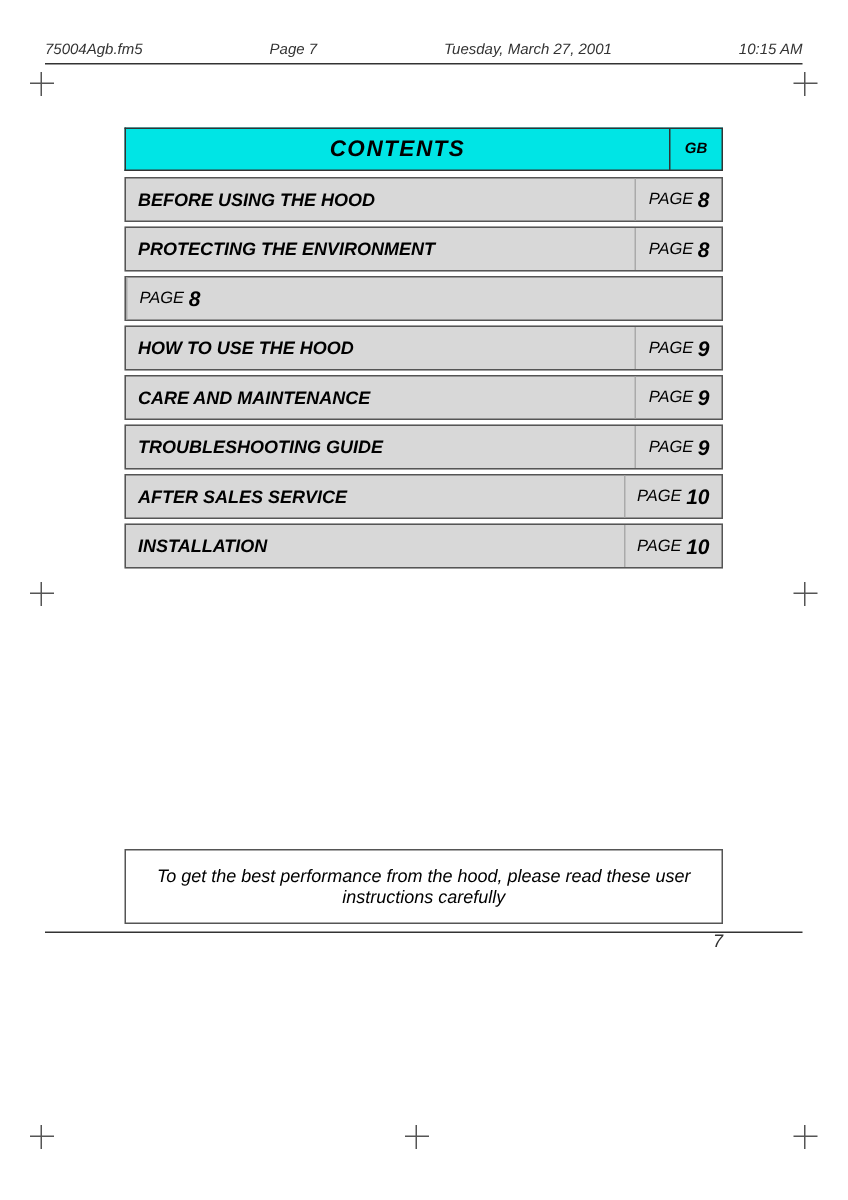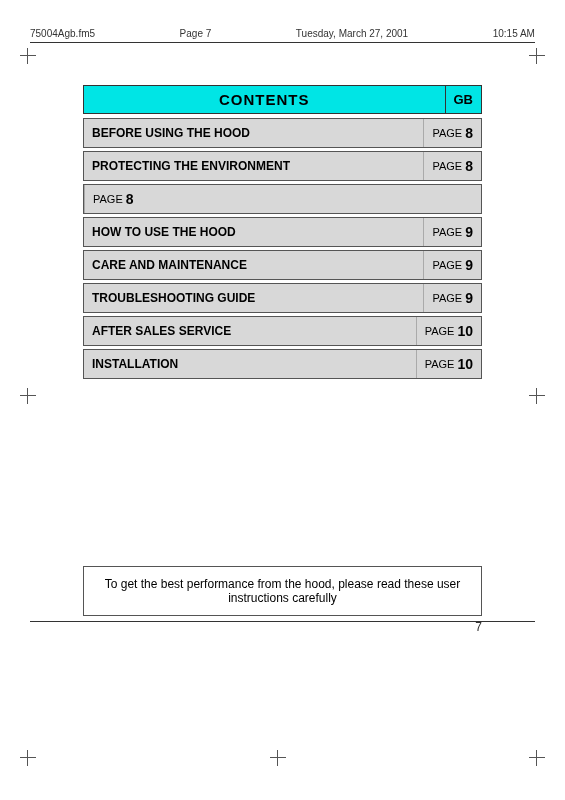--- a/index.html
+++ b/index.html
@@ -11,20 +11,21 @@
       font-family: Arial, Helvetica, sans-serif;
       position: relative;
       overflow: hidden;
     }
 
     .page-container {
       width: 565px;
       height: 684px;
       background: #ffffff;
       position: relative;
+      font-style: italic;
     }
 
     
     .header-bar {
       position: absolute;
       top: 28px;
       left: 30px;
       right: 30px;
       font-size: 10px;
       color: #333;
@@ -102,21 +103,21 @@
       font-weight: bold;
       text-align: center;
       color: #000;
       letter-spacing: 1px;
     }
 
     .contents-gb {
       background: #00e5e5;
       border: 1.5px solid #333;
       padding: 5px 8px;
-      font-size: 13px;
+      font-size: 10px;
       font-weight: bold;
       color: #000;
       display: flex;
       align-items: center;
       justify-content: center;
       min-width: 36px;
     }
 
     
     .toc-row {

